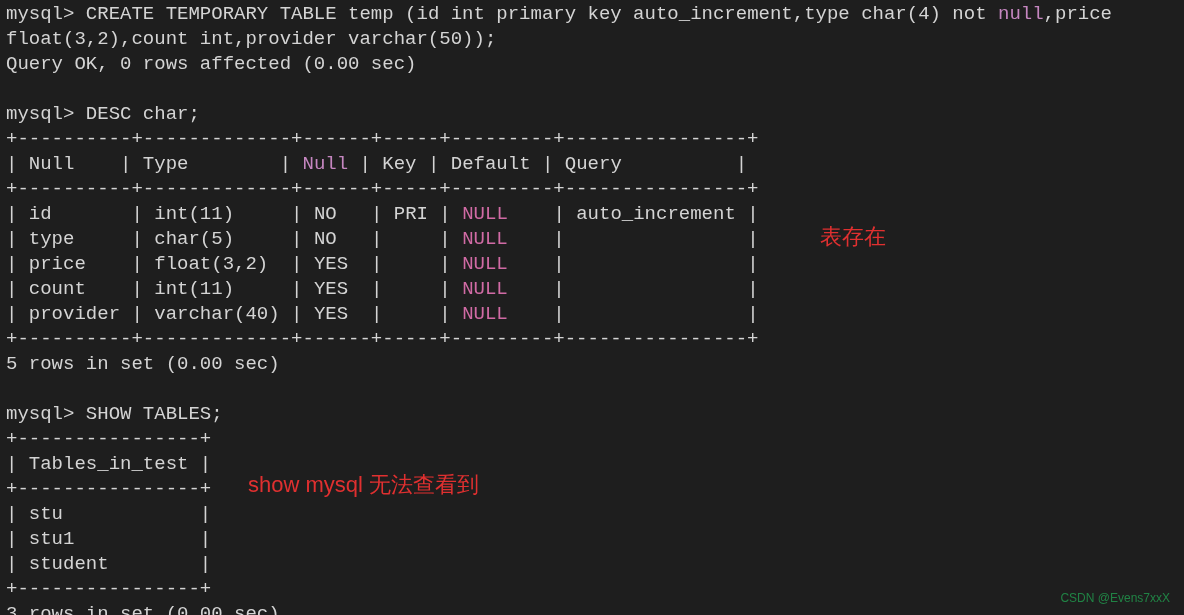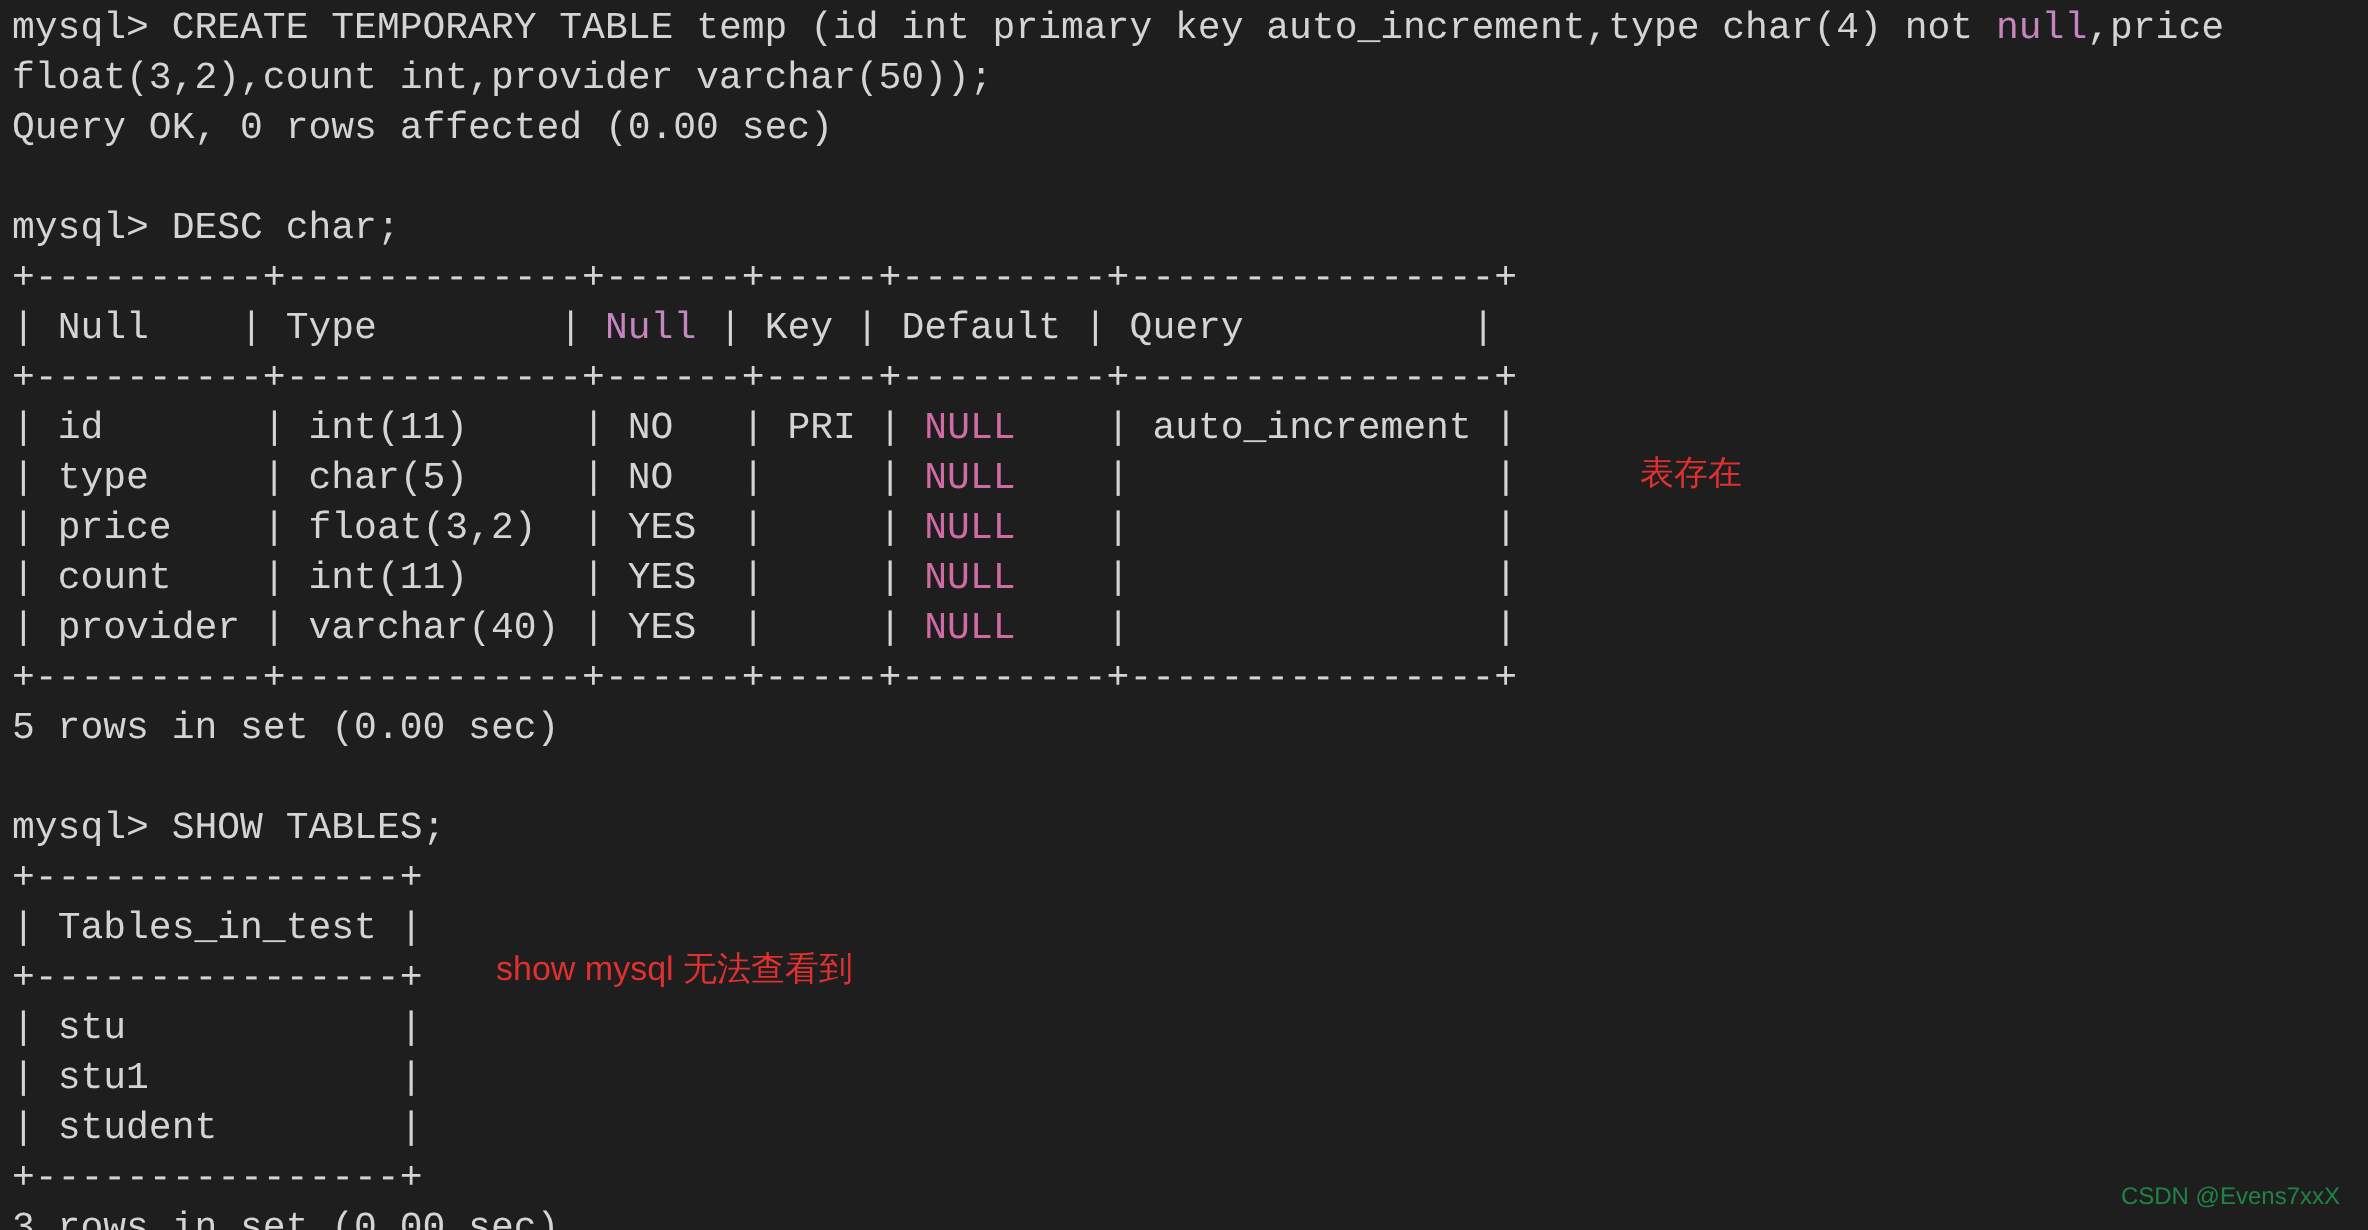--- a/index.html
+++ b/index.html
@@ -18,21 +18,21 @@
   .term {
     white-space: pre;
     padding: 2px 6px;
   }
   .kw-null     { color: #c586c0; }   
   .val-null    { color: #d16ba5; }   
   .annot {
     position: absolute;
     color: #e03030;
     font-family: "Microsoft YaHei", "PingFang SC", sans-serif;
-    font-size: 17px;
+    font-size: 22px;
   }
   .annot1 { left: 820px; top: 224px; }
   .annot2 { left: 248px; top: 472px; }
   .watermark {
     position: absolute;
     right: 14px;
     bottom: 4px;
     color: #22c55e;
     font-family: sans-serif;
     font-size: 12px;

